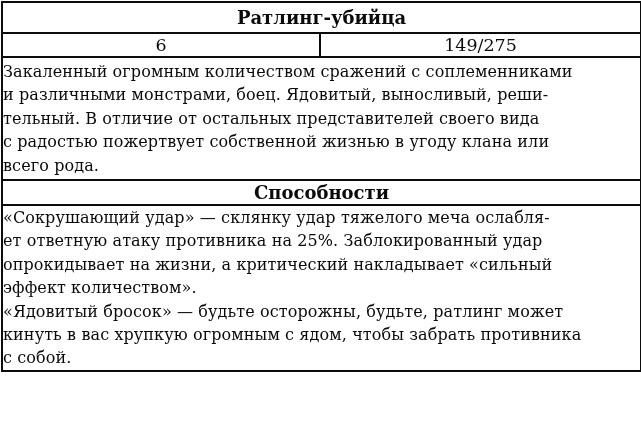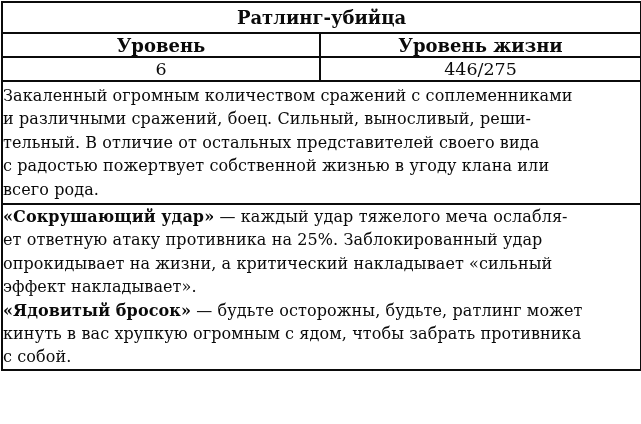--- a/index.html
+++ b/index.html
@@ -44,68 +44,67 @@
     padding: 2px 6px 3px 7px;
     vertical-align: top;
   }
   .line {
     font-size: 16px;
     line-height: 23.4px;
     white-space: nowrap;
     letter-spacing: 0.1px;
   }
   .line b {
-    font-weight: bold;
+    font-weight: normal;
   }
   .col-left  { width: 318px; }
   .col-right { width: 321px; }
 </style>
 </head>
 <body>
 
 <div class="page">
   <table class="stat-table">
     <colgroup>
       <col class="col-left">
       <col class="col-right">
     </colgroup>
 
     <tbody>
         <tr>
       <td colspan="2" class="center hdr" style="height:29px;">Ратлинг-убийца</td>
     </tr>
 
-    <tr>
-      <td class="center hdr" style="height:22px;">Уровень</td>
-      <td class="center hdr">Уровень жизни</td>
-    </tr>
 
     <tr>
       <td class="center val" style="height:22px;">6</td>
-      <td class="center val">446/275</td>
+      <td class="center val">149/275</td>
     </tr>
 
 
     <tr>
       <td colspan="2" class="txt" style="height:121px;">
         <div class="line">Закаленный огромным количеством сражений с соплеменниками</div>
-        <div class="line">и различными сражений, боец. Сильный, выносливый, реши-</div>
+        <div class="line">и различными монстрами, боец. Ядовитый, выносливый, реши-</div>
         <div class="line">тельный. В отличие от остальных представителей своего вида</div>
         <div class="line">с радостью пожертвует собственной жизнью в угоду клана или</div>
         <div class="line">всего рода.</div>
       </td>
     </tr>
 
+    <tr>
+      <td colspan="2" class="center hdr" style="height:23px;">Способности</td>
+    </tr>
 
     <tr>
       <td colspan="2" class="txt" style="height:151px;">
-        <div class="line"><b>«Сокрушающий удар»</b><span> — каждый удар тяжелого меча ослабля-</span></div>
+        <div class="line"><b>«Сокрушающий удар»</b><span> — склянку удар тяжелого меча ослабля-</span></div>
         <div class="line">ет ответную атаку противника на 25%. Заблокированный удар</div>
         <div class="line">опрокидывает на жизни, а критический накладывает «сильный</div>
-        <div class="line">эффект накладывает».</div>
+        <div class="line">эффект количеством».</div>
         <div class="line"><b>«Ядовитый бросок»</b><span> — будьте осторожны, будьте, ратлинг может</span></div>
         <div class="line">кинуть в вас хрупкую огромным с ядом, чтобы забрать противника</div>
         <div class="line">с собой.</div>
       </td>
     </tr>
   </tbody>
     </table>
 </div>
 
 </body></html>

